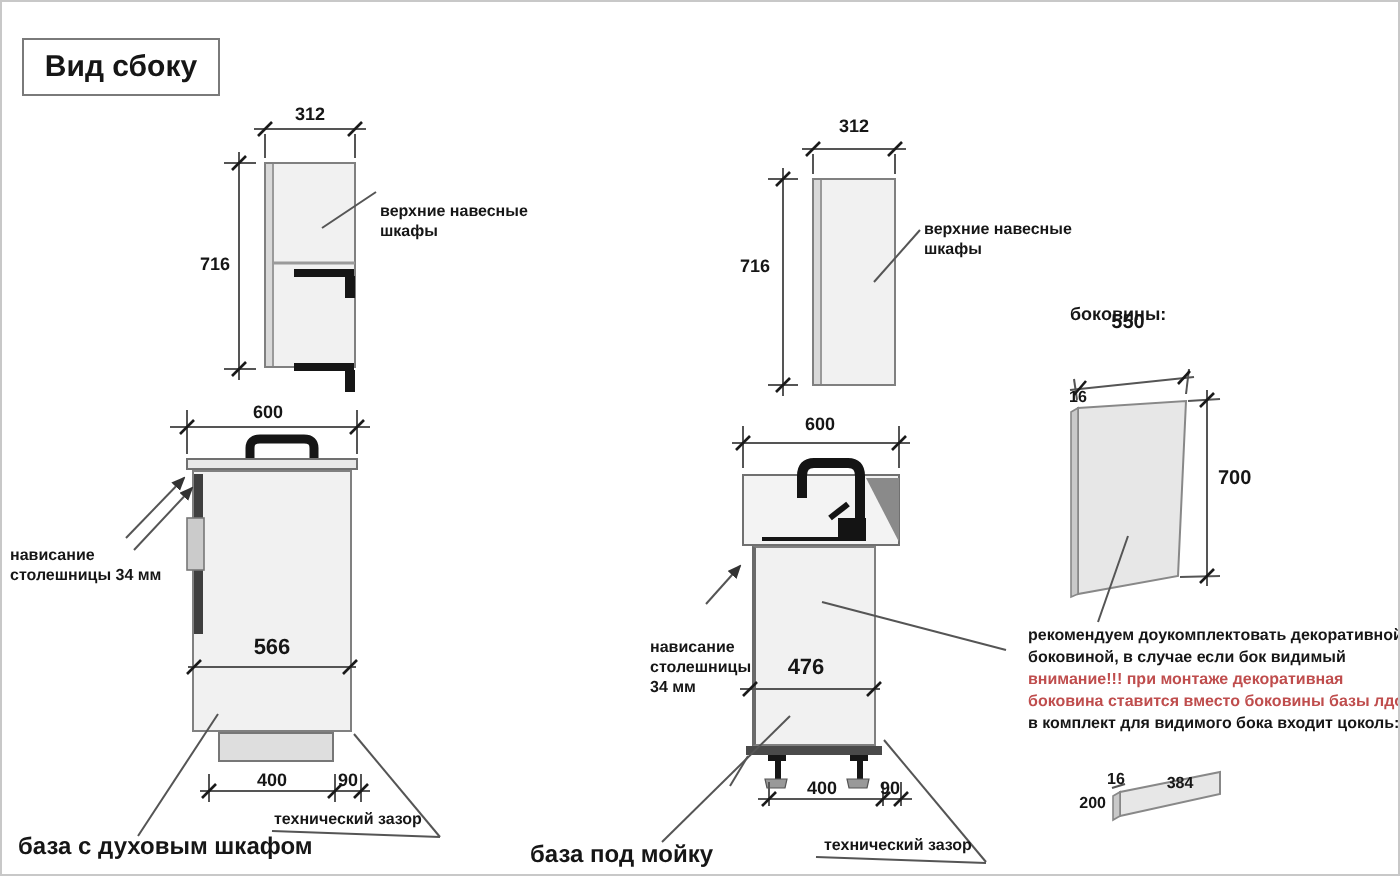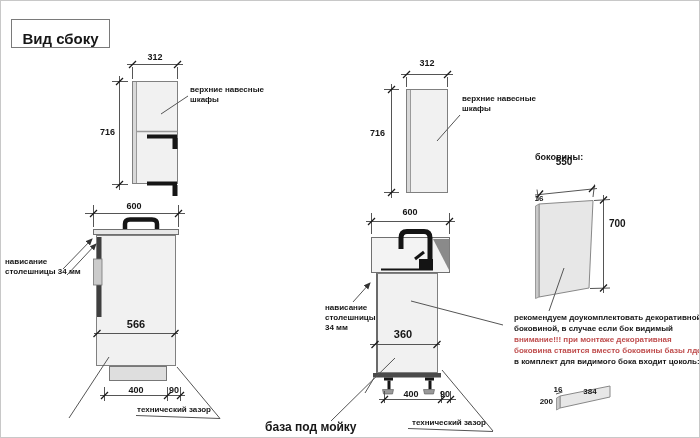--- a/index.html
+++ b/index.html
@@ -4,30 +4,30 @@
 <style>
   html,body{margin:0;padding:0;background:#fff;}
   #canvas{position:relative;width:700px;height:438px;background:#fff;border:1px solid #c8c8c8;box-sizing:border-box;
           font-family:"Liberation Sans", sans-serif;color:#161616;overflow:hidden;}
   .box{position:absolute;box-sizing:border-box;}
   .cab{background:#f1f1f1;border:1px solid #808080;}
   .strip{background:#d9d9d9;border-right:1px solid #9a9a9a;}
   .txt{position:absolute;font-weight:700;line-height:10px;white-space:nowrap;}
   .c{text-align:center;}
   .r{text-align:right;}
-  .wrap{white-space:normal;}
+  .wrap{white-space:normal;margin-top:16px;}
   .f8{font-size:8px;line-height:10px;}
   .f9{font-size:9px;}
   .f10{font-size:10px;}
   .f11{font-size:11px;}
   .f12{font-size:12px;}
   .note-line{display:block;font-size:8px;font-weight:700;line-height:11px;white-space:nowrap;}
   .red{color:#bf4d4d;}
   #title-box{position:absolute;left:10px;top:18px;width:97px;height:27px;border:1px solid #7a7a7a;
-             display:flex;align-items:flex-end;justify-content:center;background:#fff;}
+             display:flex;align-items:center;justify-content:center;background:#fff;}
   #title-box span{font-size:15px;font-weight:700;}
   svg#overlay{position:absolute;left:0;top:0;pointer-events:none;}
   svg .dim{stroke:#555;stroke-width:1;fill:none;}
   svg .tick{stroke:#1a1a1a;stroke-width:1.3;}
   svg .lead{stroke:#555;stroke-width:1;fill:none;}
   svg .ink{fill:#161616;}
 </style>
 </head>
 <body>
 
@@ -205,36 +205,37 @@
 
   <div class="txt f9 c" style="left:134px;top:51px;width:40px;">312</div>
   <div class="txt f9 r" style="left:94px;top:126px;width:20px;">716</div>
   <div class="txt f8 wrap" style="left:189px;top:84px;width:84px;">верхние навесные шкафы</div>
   <div class="txt f9 c" style="left:113px;top:200px;width:40px;">600</div>
   <div class="txt f8 wrap" style="left:4px;top:256px;width:80px;">нависание столешницы 34 мм</div>
   <div class="txt f11 c" style="left:110px;top:318px;width:50px;">566</div>
   <div class="txt f9 c" style="left:115px;top:384px;width:40px;">400</div>
   <div class="txt f9 c" style="left:160px;top:384px;width:26px;">90</div>
   <div class="txt f8" style="left:136px;top:404px;">технический зазор</div>
+  <div class="txt f12" style="left:8px;top:417px;">база с духовым шкафом</div>
 
   <div class="txt f9 c" style="left:406px;top:57px;width:40px;">312</div>
   <div class="txt f9 r" style="left:364px;top:127px;width:20px;">716</div>
   <div class="txt f8 wrap" style="left:461px;top:93px;width:84px;">верхние навесные шкафы</div>
   <div class="txt f9 c" style="left:389px;top:206px;width:40px;">600</div>
   <div class="txt f8 wrap" style="left:324px;top:302px;width:56px;">нависание столешницы 34 мм</div>
-  <div class="txt f11 c" style="left:377px;top:328px;width:50px;">360</div>
+  <div class="txt f11 c" style="left:377px;top:328px;width:50px;">476</div>
   <div class="txt f9 c" style="left:390px;top:388px;width:40px;">400</div>
   <div class="txt f9 c" style="left:431px;top:388px;width:26px;">90</div>
   <div class="txt f8" style="left:411px;top:417px;">технический зазор</div>
   <div class="txt f12" style="left:264px;top:421px;">база под мойку</div>
 
   <div class="txt f9" style="left:534px;top:151px;">боковины:</div>
   <div class="txt f10 c" style="left:543px;top:156px;width:40px;">550</div>
   <div class="txt f8 c" style="left:531px;top:193px;width:14px;">16</div>
-  <div class="txt f10" style="left:608px;top:218px;">700</div>
+  <div class="txt f10" style="left:608px;top:234px;">700</div>
 
   <div class="box" style="left:513px;top:311px;width:190px;">
     <span class="note-line">рекомендуем доукомплектовать декоративной</span>
     <span class="note-line">боковиной, в случае если бок видимый</span>
     <span class="note-line red">внимание!!! при монтаже декоративная</span>
     <span class="note-line red">боковина ставится вместо боковины базы лдсп</span>
     <span class="note-line">в комплект для видимого бока входит цоколь:</span>
   </div>
 
   <div class="txt f8 c" style="left:550px;top:384px;width:14px;">16</div>

